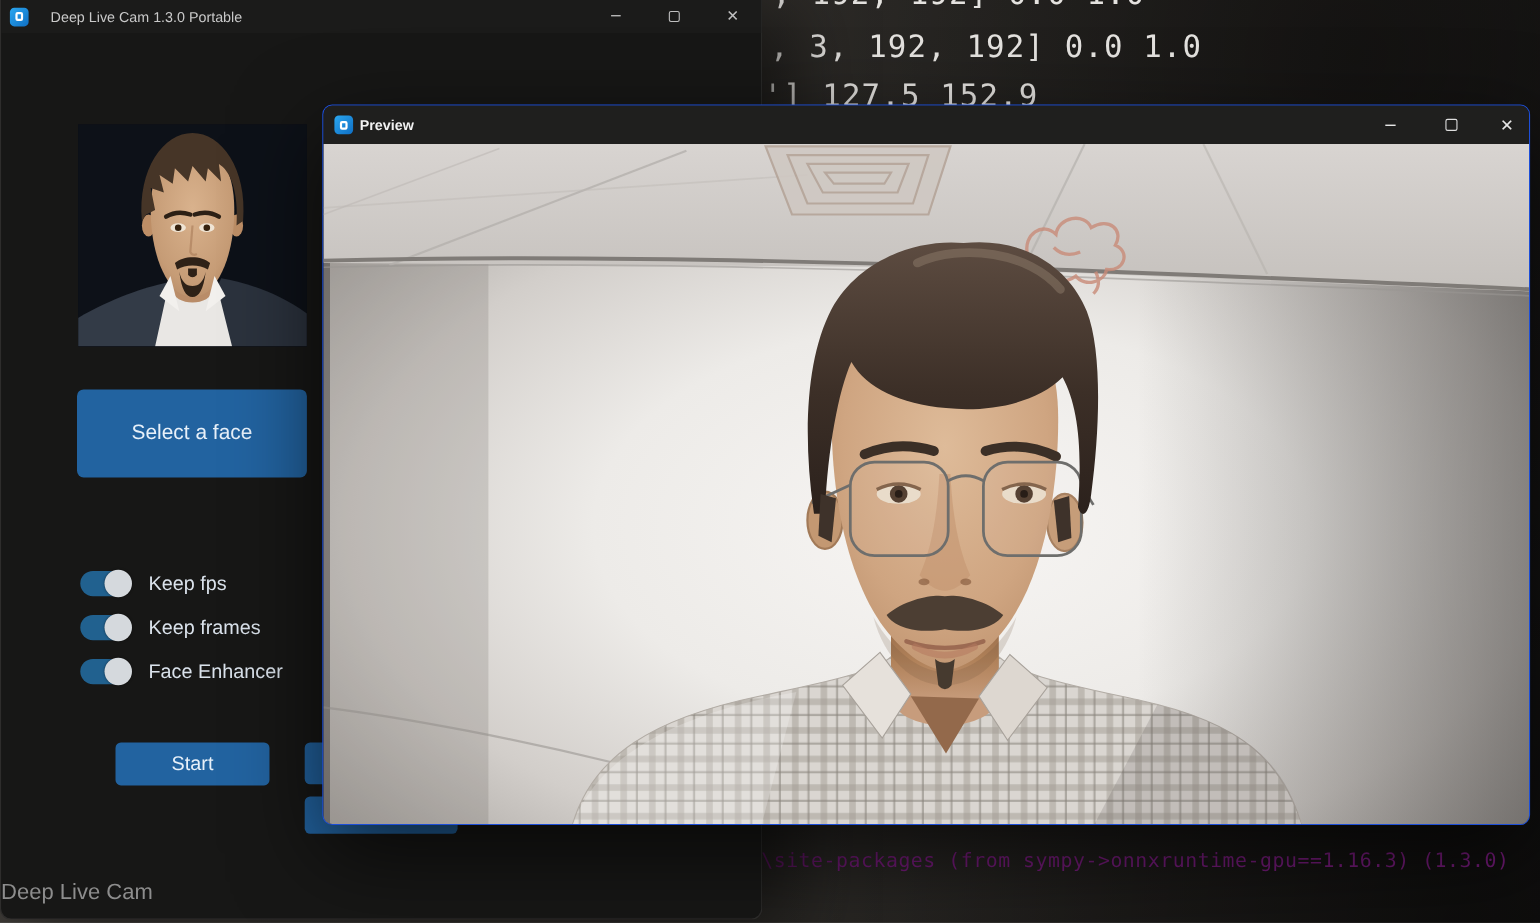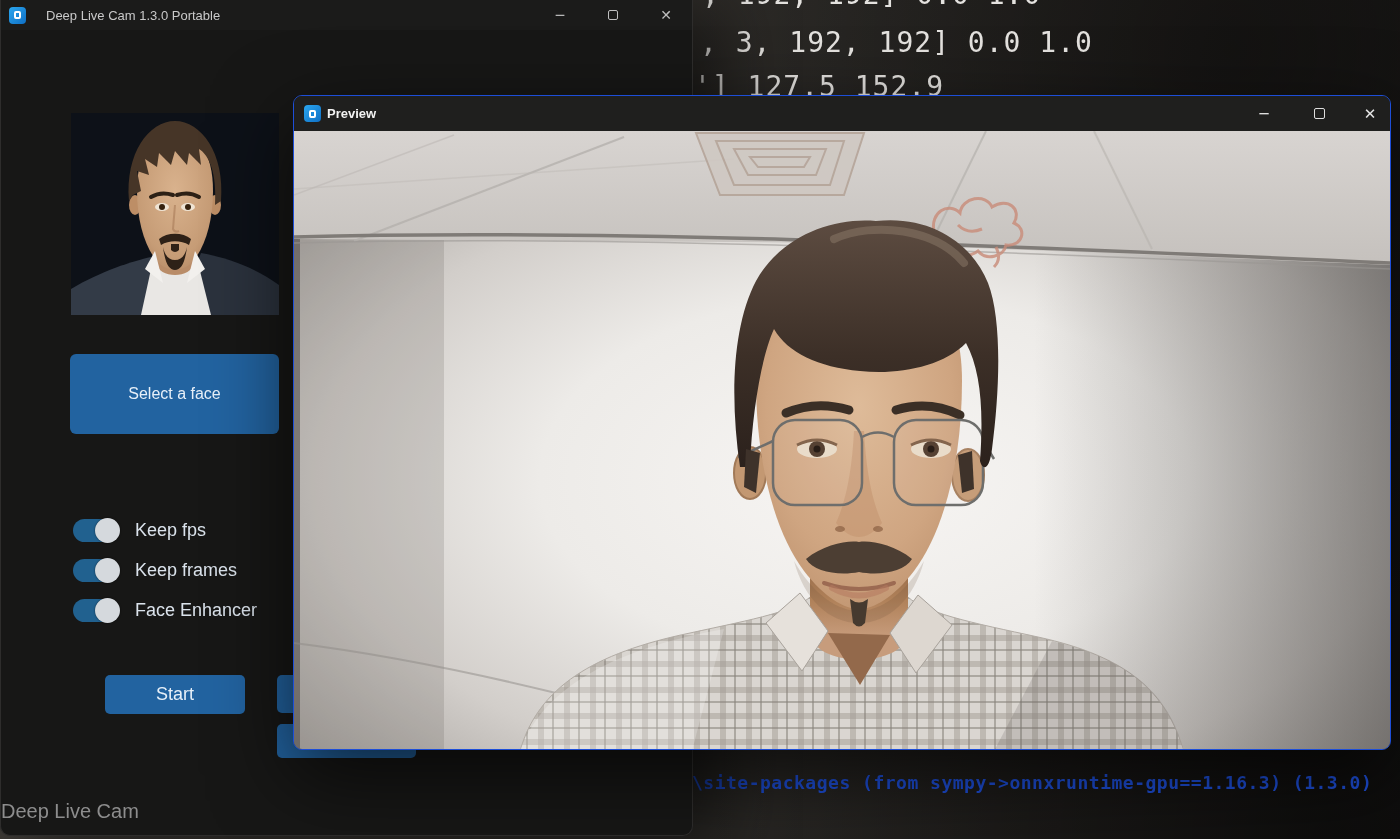--- a/index.html
+++ b/index.html
@@ -11,21 +11,21 @@
       radial-gradient(circle at 95% 100%, rgba(0,0,0,.45), transparent 40%),
       linear-gradient(100deg,#413e3a 0%,#383531 30%,#2c2a27 55%,#211f1d 78%,#171615 100%);
     position:relative;
   }
   .term {
     position:absolute;
     font-family:"DejaVu Sans Mono","Liberation Mono",monospace;
     color:#e4e2df; white-space:pre; letter-spacing:1px;
   }
   .term-big { font-size:28px; }
-  .term-small { font-size:18px; letter-spacing:.5px; color:#1d4ed8;font-weight:bold; }
+  .term-small { font-size:18px; letter-spacing:.5px; color:#701a75; }
 
   
   .main-window {
     position:absolute; left:0; top:0; width:693px; height:836px;
     background:#171716;
     border:1px solid #2e2d2c; border-top:none;
     border-radius:0 0 10px 10px;
     box-shadow: 26px 10px 70px rgba(0,0,0,.55);
     z-index:10;
   }
@@ -49,21 +49,21 @@
 
   .face-image {
     position:absolute; left:70px; top:113px; width:208px; height:202px;
     background:#0d1118; overflow:hidden;
   }
   .btn {
     position:absolute; background:#2263a0; color:#e7f0f9;
     display:flex; align-items:center; justify-content:center;
     border:none; border-radius:5px; cursor:pointer;
   }
-  .btn-select { left:69px; top:354px; width:209px; height:80px; font-size:16px; border-radius:6px; }
+  .btn-select { left:69px; top:354px; width:209px; height:80px; font-size:19px; border-radius:6px; }
   .btn-start  { left:104px; top:675px; width:140px; height:39px; font-size:18px; }
   .btn-partial-a { left:276px; top:675px; width:139px; height:38px; }
   .btn-partial-b { left:276px; top:724px; width:139px; height:34px; }
 
   .switch-row { position:absolute; left:72px; height:26px; display:flex; align-items:center; }
   .switch-track {
     position:relative; width:46px; height:23px; border-radius:12px; background:#21618f;
     flex:0 0 auto;
   }
   .switch-knob {

